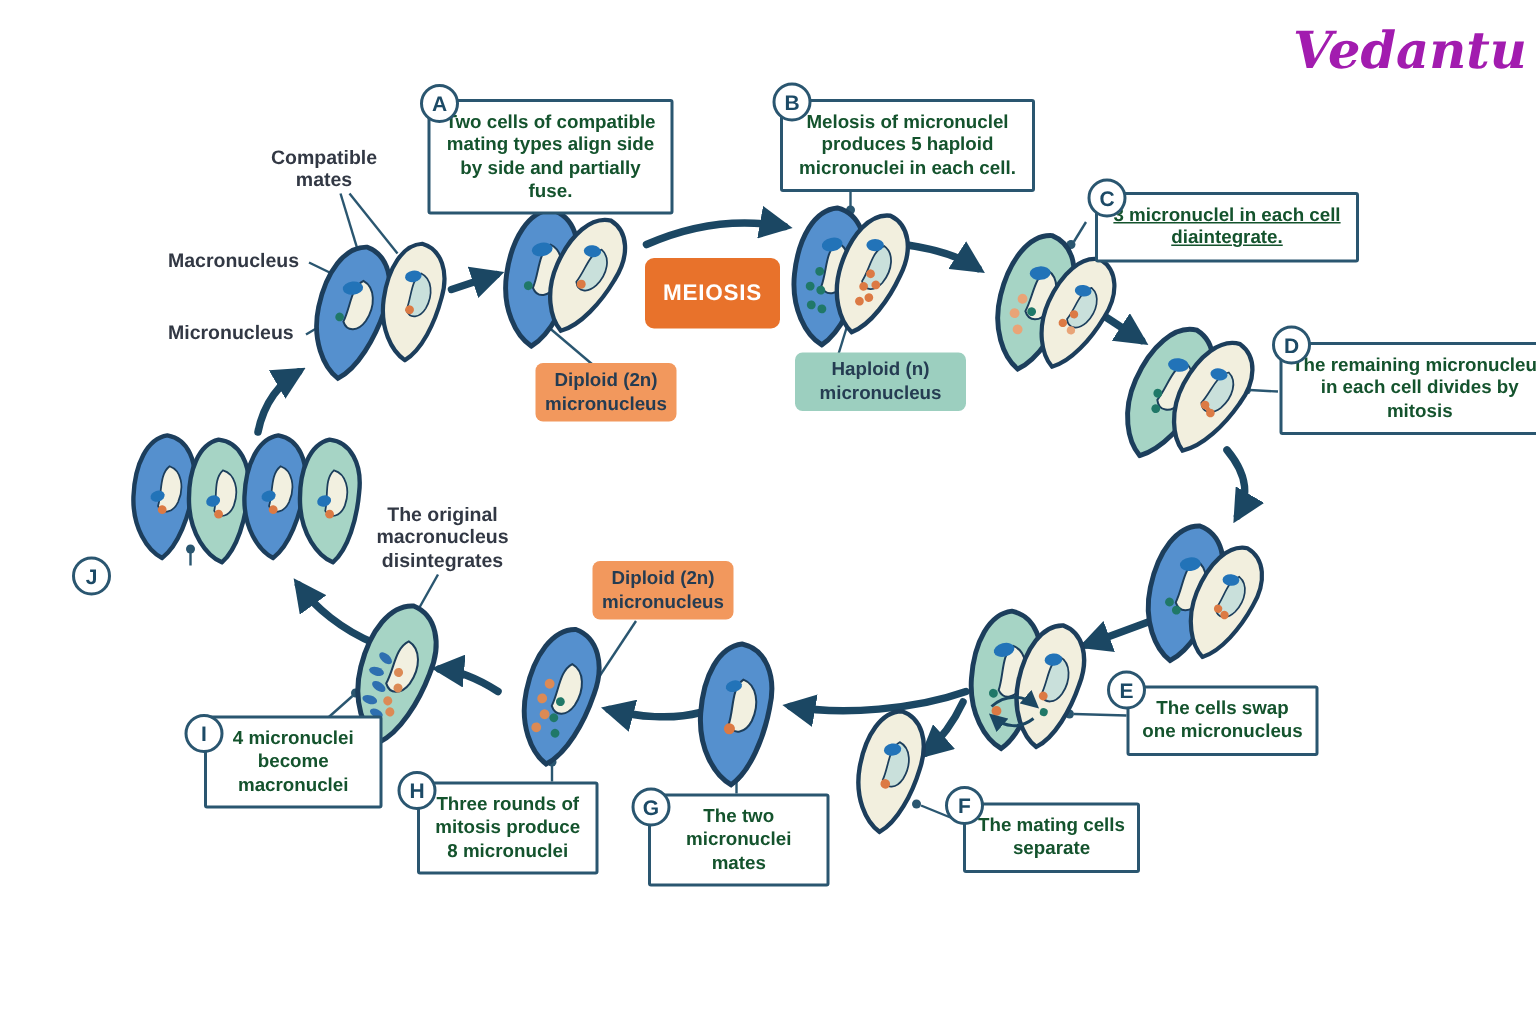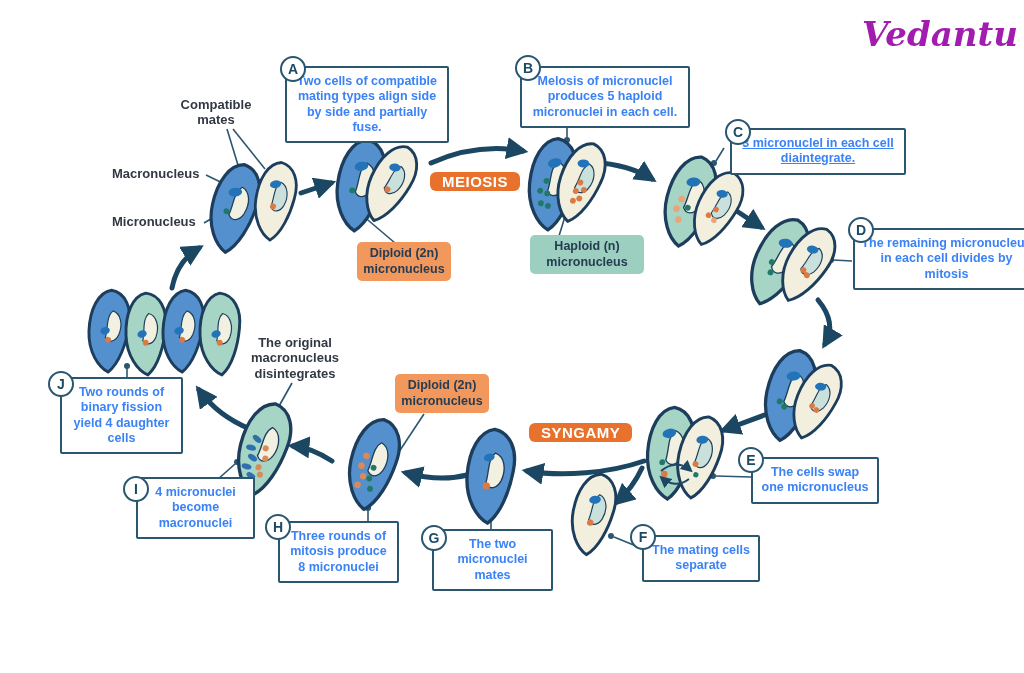--- a/index.html
+++ b/index.html
@@ -1,27 +1,27 @@
 <!DOCTYPE html>
 <html><head>
 <meta charset="utf-8">
 <style>
   html,body{margin:0;padding:0;background:#fff;}
   .canvas{position:relative;width:1024px;height:673px;background:#ffffff;overflow:hidden;
           font-family:"Liberation Sans",sans-serif;}
   .art{position:absolute;left:0;top:0;z-index:1;}
   .step-box{position:absolute;z-index:2;background:#fff;border:2px solid #2A5670;border-radius:2px;
-            color:#3b82f6;font-weight:700;font-size:12.5px;line-height:1.22;text-align:center;
+            color:#14532d;font-weight:700;font-size:12.5px;line-height:1.22;text-align:center;
             padding:6px 6px;box-sizing:border-box;}
   .badge{position:absolute;z-index:3;width:26px;height:26px;border-radius:50%;background:#fff;
          border:2px solid #2A5670;color:#1C4A66;font-weight:700;font-size:14px;
          display:flex;align-items:center;justify-content:center;box-sizing:border-box;}
   .tag{position:absolute;z-index:2;border-radius:6px;box-sizing:border-box;text-align:center;}
   .tag-solid{background:#E8722B;color:#ffffff;font-weight:700;font-size:15px;letter-spacing:.5px;
-             padding:1px 12px;}
+             padding:15px 12px;}
   .tag-soft-orange{background:#F2985D;color:#253C52;font-weight:700;font-size:12.5px;line-height:1.25;
              padding:4px 5px;border-radius:5px;}
   .tag-soft-teal{background:#9CCFBF;color:#253C52;font-weight:700;font-size:12.5px;line-height:1.25;
              padding:4px 5px;border-radius:5px;}
   .plain-label{position:absolute;z-index:2;color:#323844;font-weight:700;font-size:13px;
              line-height:1.18;text-align:center;}
   .title{position:absolute;z-index:2;color:#1A5470;font-weight:700;font-size:30px;
          letter-spacing:-0.3px;text-align:center;}
   .logo{position:absolute;z-index:2;color:#a21caf;font-weight:700;font-style:italic;
         font-size:34px;font-family:"DejaVu Serif",serif;}
@@ -292,35 +292,33 @@
 
   <div class="logo" style="left:862px;top:14px;width:156px;text-align:center;">Vedantu</div>
 
 
   <div class="plain-label" style="left:170px;top:97px;width:92px;">Compatible mates</div>
   <div class="plain-label" style="left:112px;top:166px;width:96px;text-align:left;">Macronucleus</div>
   <div class="plain-label" style="left:112px;top:214px;width:116px;text-align:left;">Micronucleus</div>
   <div class="plain-label" style="left:244px;top:335px;width:102px;">The original macronucleus disintegrates</div>
 
   <div class="tag tag-solid" style="left:430px;top:172px;">MEIOSIS</div>
-  <div class="tag tag-solid" style="left:529px;top:423px;">SYNGAMY</div>
   <div class="tag tag-soft-orange" style="left:357px;top:242px;width:94px;">Diploid (2n) micronucleus</div>
   <div class="tag tag-soft-teal" style="left:530px;top:235px;width:114px;">Haploid (n) micronucleus</div>
   <div class="tag tag-soft-orange" style="left:395px;top:374px;width:94px;">Diploid (2n) micronucleus</div>
 
   <div class="step-box" style="left:285px;top:66px;width:164px;">Two cells of compatible mating types align side by side and partially fuse.</div>
   <div class="step-box" style="left:520px;top:66px;width:170px;">Melosis of micronuclel produces 5 haploid micronuclei in each cell.</div>
   <div class="step-box" style="left:730px;top:128px;width:176px;text-decoration:underline;">3 micronuclel in each cell diaintegrate.</div>
   <div class="step-box" style="left:853px;top:228px;width:187px;">The remaining micronucleus in each cell divides by mitosis</div>
   <div class="step-box" style="left:642px;top:535px;width:118px;">The mating cells separate</div>
   <div class="step-box" style="left:751px;top:457px;width:128px;">The cells swap one micronucleus</div>
   <div class="step-box" style="left:432px;top:529px;width:121px;">The two micronuclei mates</div>
   <div class="step-box" style="left:278px;top:521px;width:121px;">Three rounds of mitosis produce 8 micronuclei</div>
   <div class="step-box" style="left:136px;top:477px;width:119px;">4 micronuclei become macronuclei</div>
-  <div class="step-box" style="left:60px;top:377px;width:123px;">Two rounds of binary fission yield 4 daughter cells</div>
 
   <div class="badge" style="left:280px;top:56px;">A</div>
   <div class="badge" style="left:515px;top:55px;">B</div>
   <div class="badge" style="left:725px;top:119px;">C</div>
   <div class="badge" style="left:848px;top:217px;">D</div>
   <div class="badge" style="left:738px;top:447px;">E</div>
   <div class="badge" style="left:630px;top:524px;">F</div>
   <div class="badge" style="left:421px;top:525px;">G</div>
   <div class="badge" style="left:265px;top:514px;">H</div>
   <div class="badge" style="left:123px;top:476px;">I</div>

